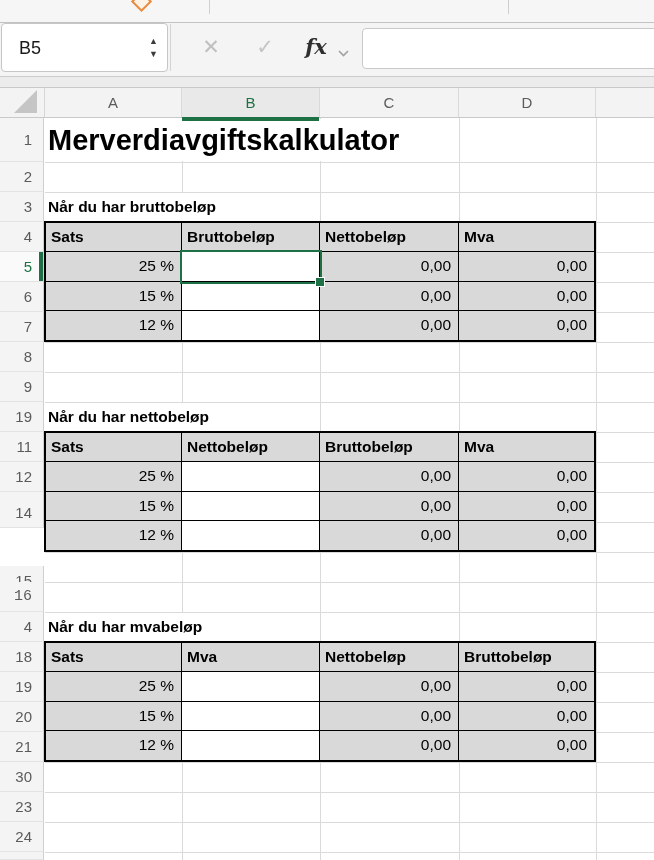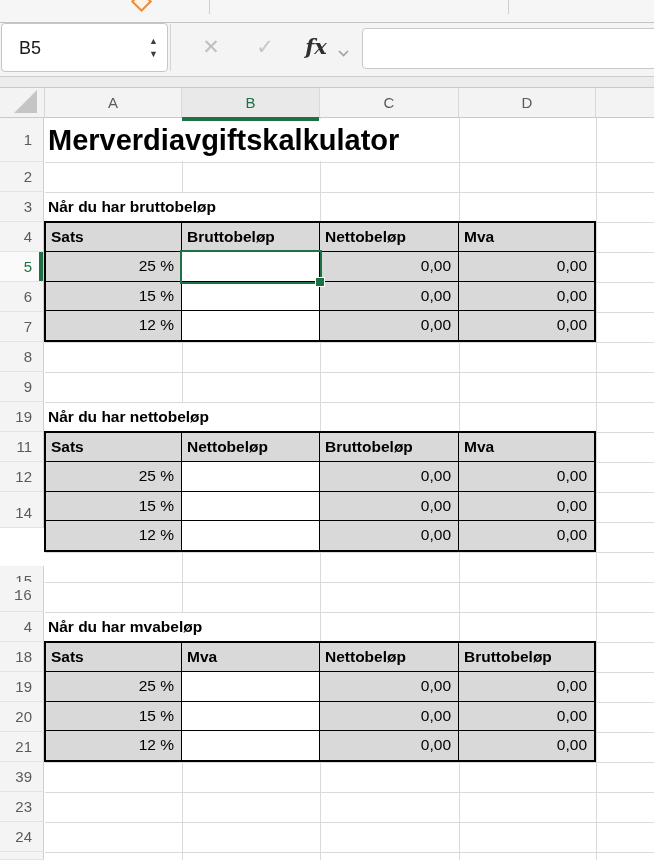--- a/index.html
+++ b/index.html
@@ -182,21 +182,21 @@
         <div class="rowhdr" style="top: 344px; height: 30px;">12</div>
         <div class="rowhdr" style="top: 374px; height: 30px;">11</div>
         <div class="rowhdr" style="top: 380px; height: 30px;">14</div>
         <div class="rowhdr" style="top: 448px; height: 30px;">15</div>
         <div class="rowhdr" style="top: 464px; height: 30px; font-family: Liberation Mono, monospace;">16</div>
         <div class="rowhdr" style="top: 494px; height: 30px;">4</div>
         <div class="rowhdr" style="top: 524px; height: 30px;">18</div>
         <div class="rowhdr" style="top: 554px; height: 30px;">19</div>
         <div class="rowhdr" style="top: 584px; height: 30px;">20</div>
         <div class="rowhdr" style="top: 614px; height: 30px;">21</div>
-        <div class="rowhdr" style="top: 644px; height: 30px;">39</div>
+        <div class="rowhdr" style="top: 644px; height: 30px;">30</div>
         <div class="rowhdr" style="top: 674px; height: 30px;">23</div>
         <div class="rowhdr" style="top: 704px; height: 30px;">24</div>
         <div class="rowhdr" style="top: 734px; height: 8px;"></div>
       </div>
     <div class="patch" style="left:46px;top:1px;width:360px;height:42px;"></div>
     <div class="sheet-title">Merverdiavgiftskalkulator</div>
     <div id="sections">
         <div class="patch" style="left: 46px; top: 75px; width: 212px; height: 28px;"></div>
         <div class="section-title" style="top: 74px;">Når du har bruttobeløp</div>
         <div class="patch" style="left: 46px; top: 285px; width: 212px; height: 28px;"></div>

